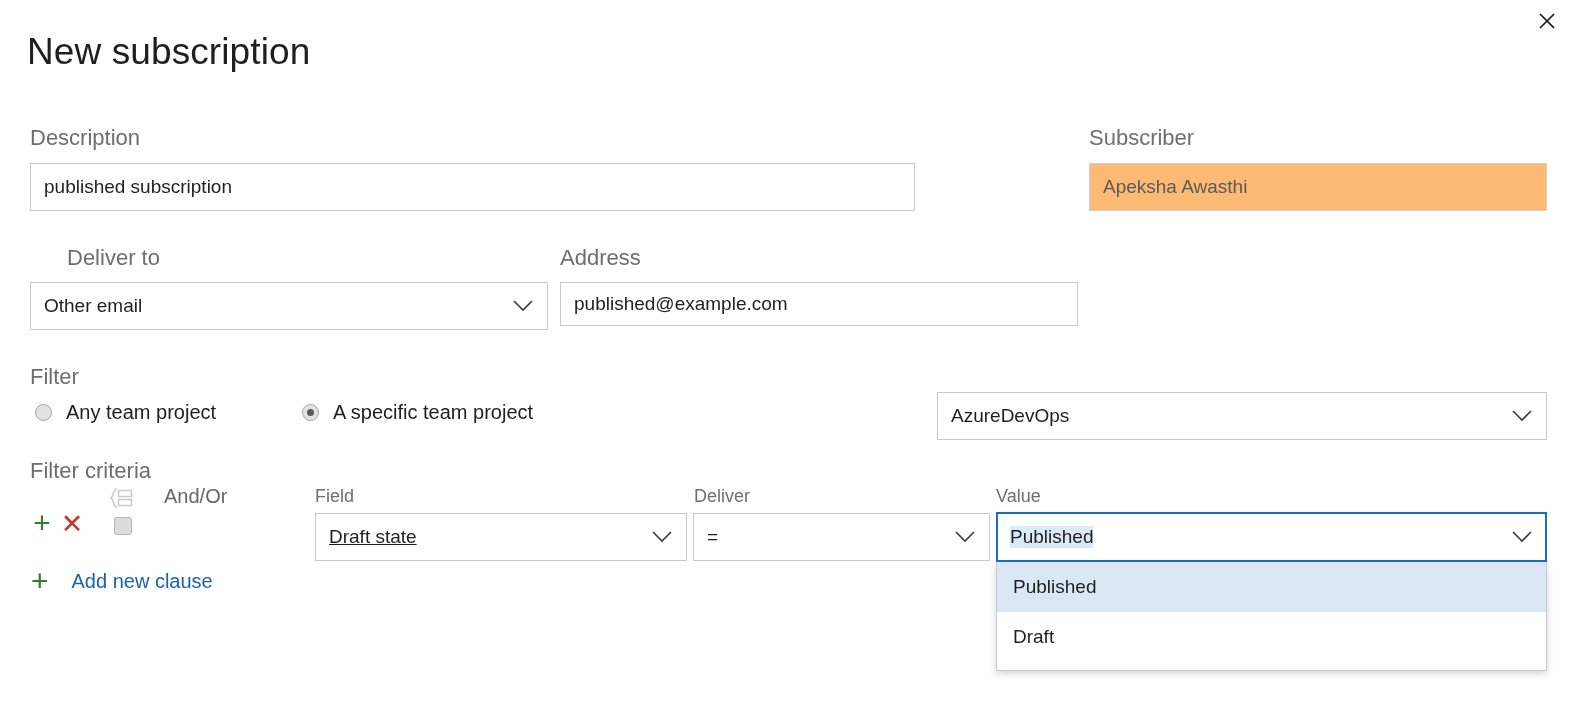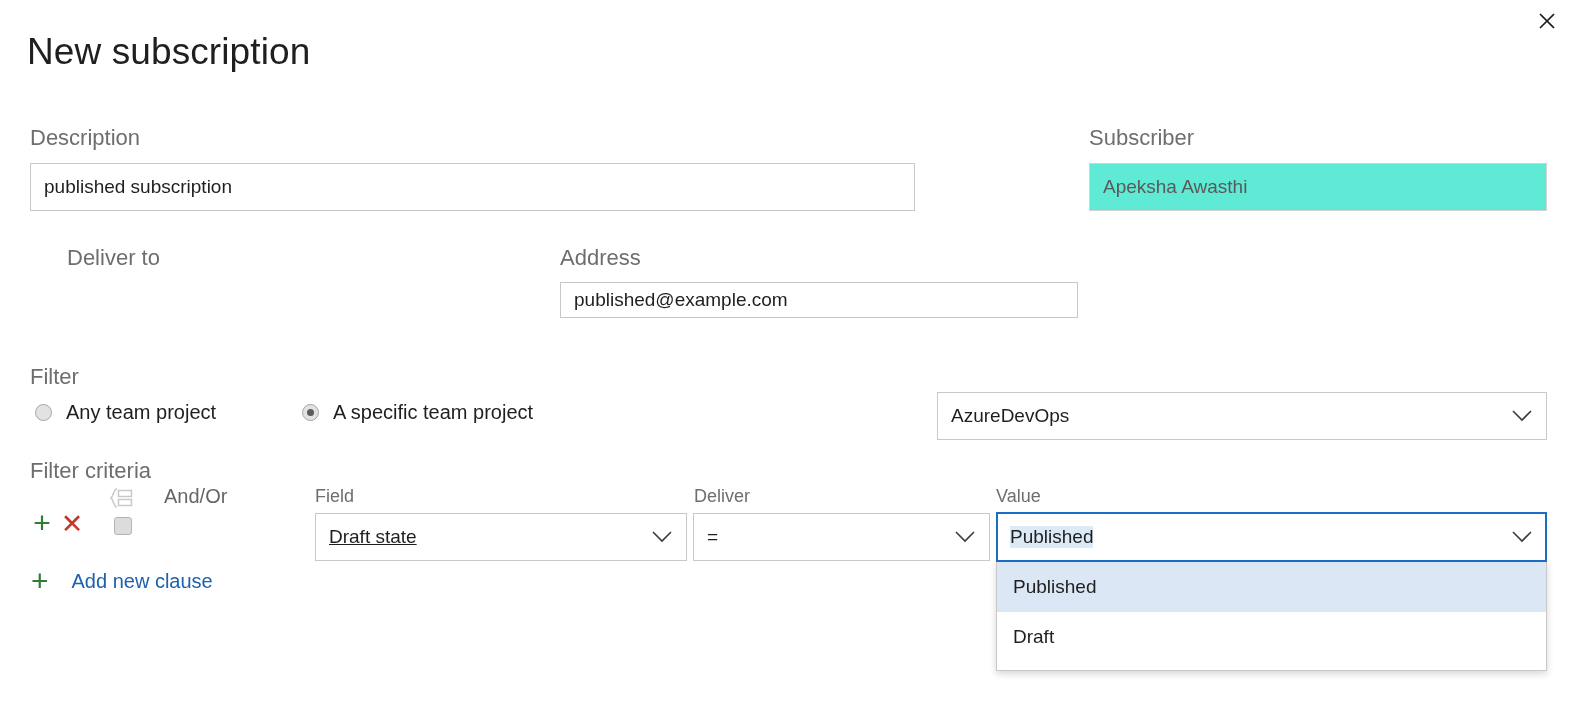--- a/index.html
+++ b/index.html
@@ -63,21 +63,21 @@
     box-sizing: border-box;
     border: 1px solid #c8c8c8;
     background: #ffffff;
     font-family: "Liberation Sans", sans-serif;
     font-size: 19px;
     color: #1f1f1f;
     padding: 0 13px;
     outline: none;
   }
   .txt-input.disabled {
-    background: #5eead4;
+    background: #fdba74;
     color: #5a5a5a;
     border-color: #d2d2d2;
   }
 
   
   .combo {
     box-sizing: border-box;
     border: 1px solid #c8c8c8;
     background: #ffffff;
     display: flex;
@@ -234,23 +234,31 @@
 
   <div class="title">New subscription</div>
 
   <div class="field-label" style="position:absolute; left:30px; top:127px;">Description</div>
   <input class="txt-input" type="text" style="position: absolute; left: 30px; top: 163px; width: 885px; height: 48px;" value="published subscription">
 
   <div class="field-label" style="position:absolute; left:1089px; top:127px;">Subscriber</div>
   <input class="txt-input disabled" type="text" disabled="" style="position: absolute; left: 1089px; top: 163px; width: 458px; height: 48px;" value="Apeksha Awasthi">
 
   <div class="field-label" style="position:absolute; left:30px; top:247px;margin-left:37px;">Deliver to</div>
+  <div class="combo" style="position:absolute; left:30px; top:282px; width:518px; height:48px;">
+    <span class="combo-text">Other email</span>
+    <span class="chev">
+      <svg width="22" height="14" viewBox="0 0 22 14" aria-hidden="true">
+        <path d="M2 2 L11 11 L20 2" stroke="#3b3b3b" stroke-width="1.6" fill="none"></path>
+      </svg>
+    </span>
+  </div>
 
   <div class="field-label" style="position:absolute; left:560px; top:247px;">Address</div>
-  <input class="txt-input" type="text" style="position: absolute; left: 560px; top: 282px; width: 518px; height: 36px;" value="published@example.com">
+  <input class="txt-input" type="text" style="position: absolute; left: 560px; top: 282px; width: 518px; height: 44px;" value="published@example.com">
 
   <div class="field-label" style="position:absolute; left:30px; top:366px;">Filter</div>
 
   <div class="radio-row" style="left:35px; top:401px;">
     <span class="radio">
       
     </span>
     <span class="radio-label">Any team project</span>
   </div>
 

